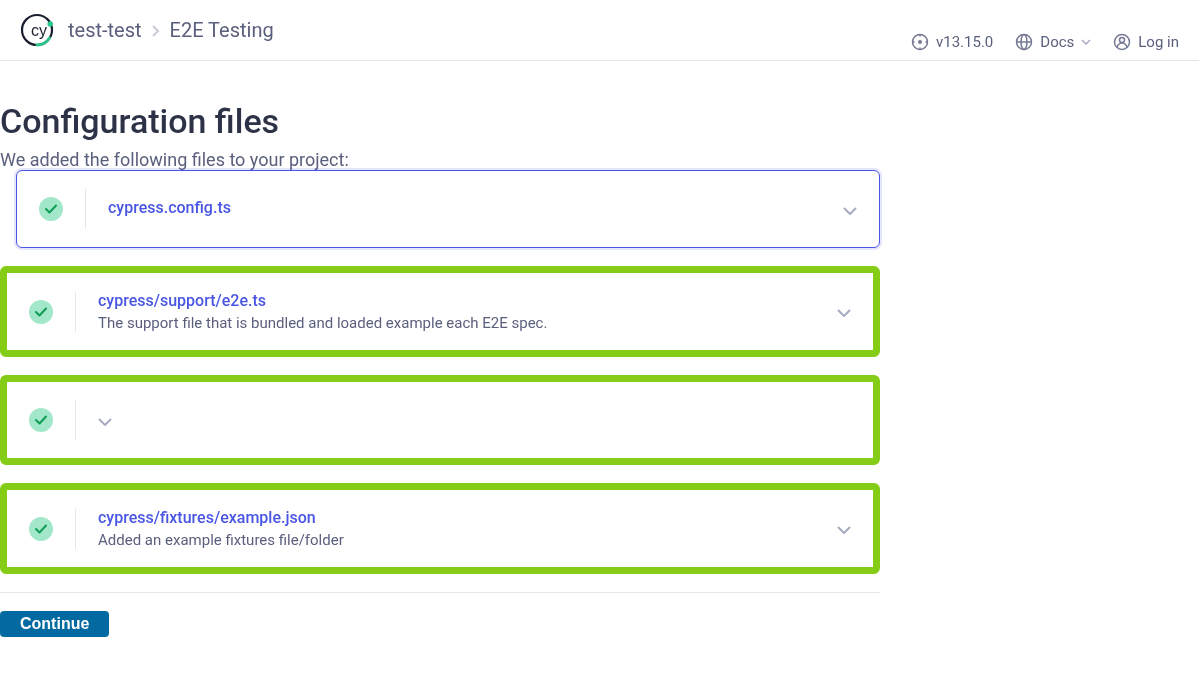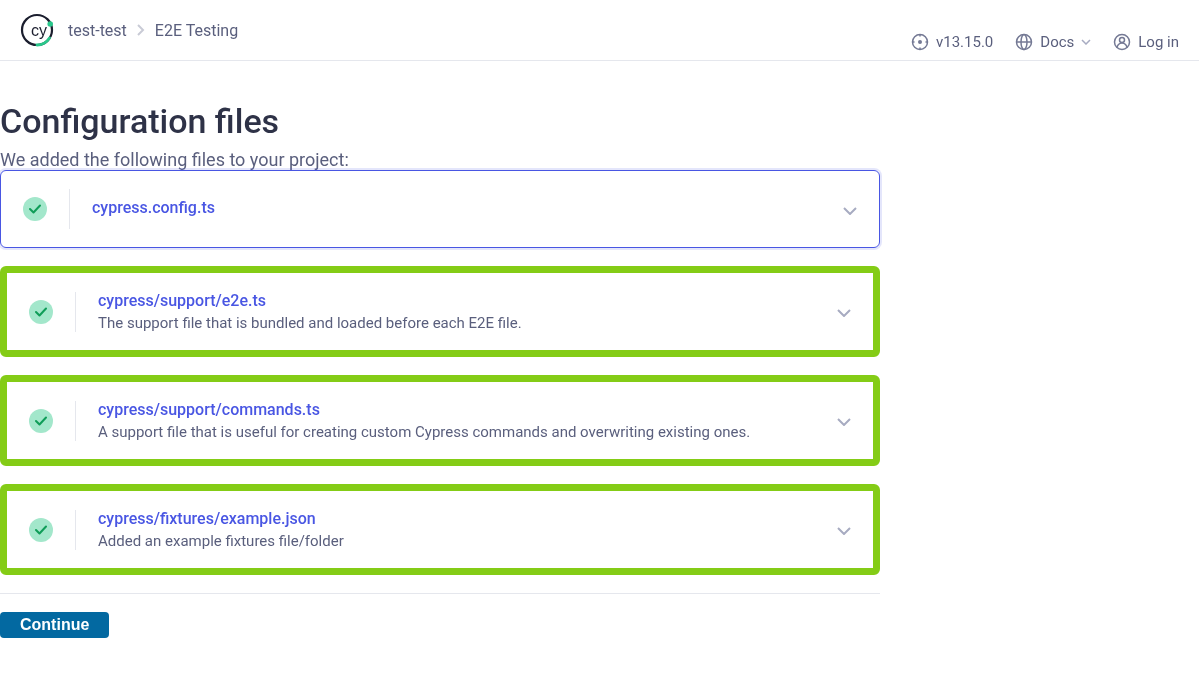--- a/index.html
+++ b/index.html
@@ -1,30 +1,30 @@
 <!DOCTYPE html>
 <html><head>
   <meta charset="utf-8">
   <style>
     * { box-sizing: border-box; margin: 0; padding: 0; }
     body { font-family: -apple-system, BlinkMacSystemFont, "Segoe UI", Roboto, Helvetica, Arial, sans-serif; background: #fff; color: #1b1e2e; }
     .header { display: flex; justify-content: space-between; align-items: center; padding: 12px 20px; border-bottom: 1px solid #e5e7ed; height: 61px; }
     .header-left { display: flex; gap: 14px; }
     .logo { width: 34px; height: 34px; }
-    .breadcrumb { display: flex; align-items: center; gap: 10px; font-size: 16px; color: #5a5f7d; }
+    .breadcrumb { display: flex; align-items: center; gap: 10px; font-size: 20px; color: #5a5f7d; }
     .breadcrumb .sep { color: #c9cbd6; }
     .header-right { display: flex; align-items: center; gap: 22px; font-size: 15px; color: #5a5f7d; }
     .hdr-item { display: flex; align-items: center; gap: 7px; cursor: pointer; margin-top: 24px; }
     .hdr-item svg { display: block; }
     .main { display: flex; flex-direction: column; align-items: flex-start; padding-top: 40px; }
     .title { font-size: 34px; font-weight: 500; color: #2e3247; margin-bottom: 8px; }
     .subtitle { font-size: 18px; color: #5a5f7d; }
     .cards { width: 880px; }
     .card { display: flex; align-items: center; border: 7px solid #84cc16; border-radius: 6px; padding: 18px 22px; margin-bottom: 18px; cursor: pointer; }
-    .card.active { border: 1px solid #4956e3; box-shadow: 0 0 0 2px rgba(73,86,227,0.15); }
+    .card.active { border: 1px solid #4956e3; box-shadow: 0 0 0 2px rgba(73,86,227,0.15); margin-left: 16px; }
     .check { width: 24px; height: 24px; border-radius: 50%; background: #a3e7cb; display: flex; align-items: center; justify-content: center; flex-shrink: 0; }
     .divider { width: 1px; height: 40px; background: #e5e7ed; margin: 0 22px; flex-shrink: 0; }
     .card-body { flex: 1; }
     .file-name { font-size: 16px; font-weight: 500; color: #4956e3; margin-bottom: 4px; }
     .file-desc { font-size: 15px; color: #5a5f7d; }
     .chevron { flex-shrink: 0; }
     .hr { width: 880px; border: none; border-top: 1px solid #e5e7ed; margin: 0 0 18px 0; }
     .footer { width: 880px; }
     .btn-continue { background: #0369a1; color: #fff; border: none; border-radius: 4px; padding: 4px 20px; font-size: 16px; font-weight: 700; cursor: pointer; }
   </style>
@@ -114,40 +114,36 @@
 
     <div class="card">
       <span class="check">
         <svg width="12" height="10" viewBox="0 0 12 10">
             <path d="M1 5 L4.5 8.5 L11 1.5" fill="none" stroke="#0f9d58" stroke-width="2" stroke-linecap="round" stroke-linejoin="round"></path>
           </svg>
       </span>
       <span class="divider"></span>
       <div class="card-body">
         <div class="file-name">cypress/support/e2e.ts</div>
-        <div class="file-desc">The support file that is bundled and loaded before each E2E file.</div>
+        <div class="file-desc">The support file that is bundled and loaded example each E2E spec.</div>
       </div>
       <span class="chevron">
         <svg width="14" height="8" viewBox="0 0 14 8">
             <path d="M1 1 L7 7 L13 1" fill="none" stroke="#a7abc1" stroke-width="2"></path>
           </svg>
       </span>
     </div>
 
     <div class="card">
       <span class="check">
         <svg width="12" height="10" viewBox="0 0 12 10">
             <path d="M1 5 L4.5 8.5 L11 1.5" fill="none" stroke="#0f9d58" stroke-width="2" stroke-linecap="round" stroke-linejoin="round"></path>
           </svg>
       </span>
       <span class="divider"></span>
-      <div class="card-body">
-        <div class="file-name">cypress/support/commands.ts</div>
-        <div class="file-desc">A support file that is useful for creating custom Cypress commands and overwriting existing ones.</div>
-      </div>
       <span class="chevron">
         <svg width="14" height="8" viewBox="0 0 14 8">
             <path d="M1 1 L7 7 L13 1" fill="none" stroke="#a7abc1" stroke-width="2"></path>
           </svg>
       </span>
     </div>
 
     <div class="card">
       <span class="check">
         <svg width="12" height="10" viewBox="0 0 12 10">

